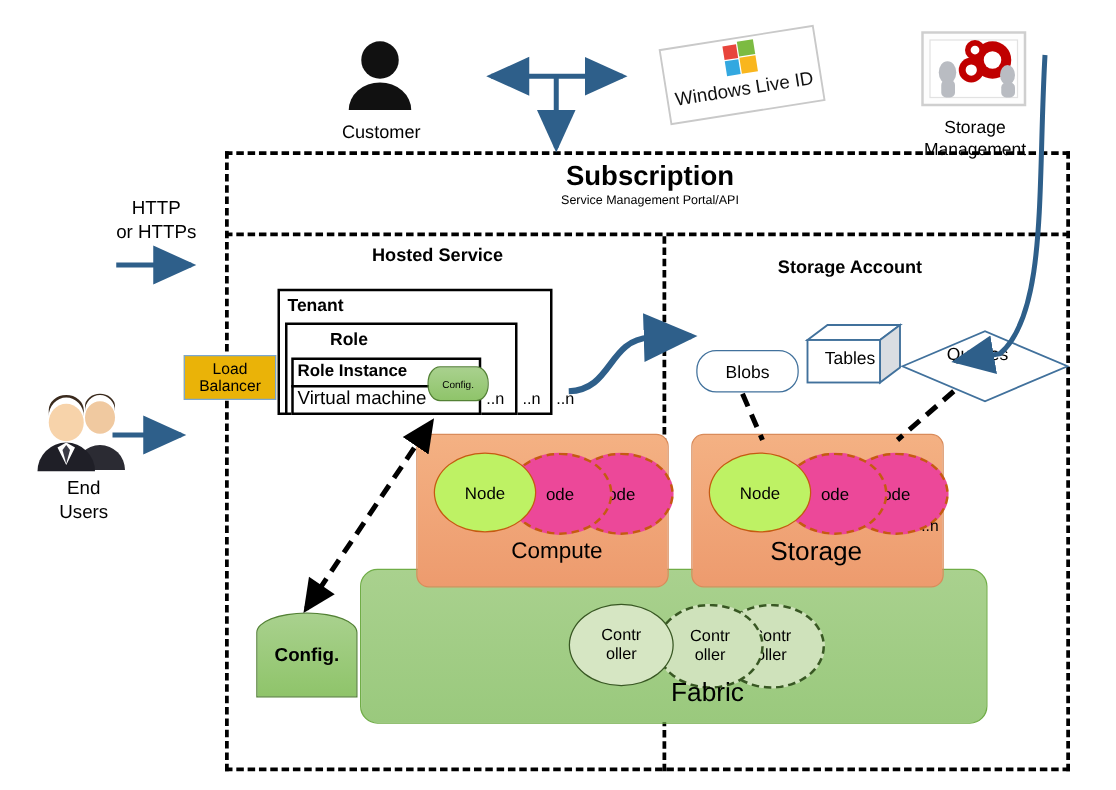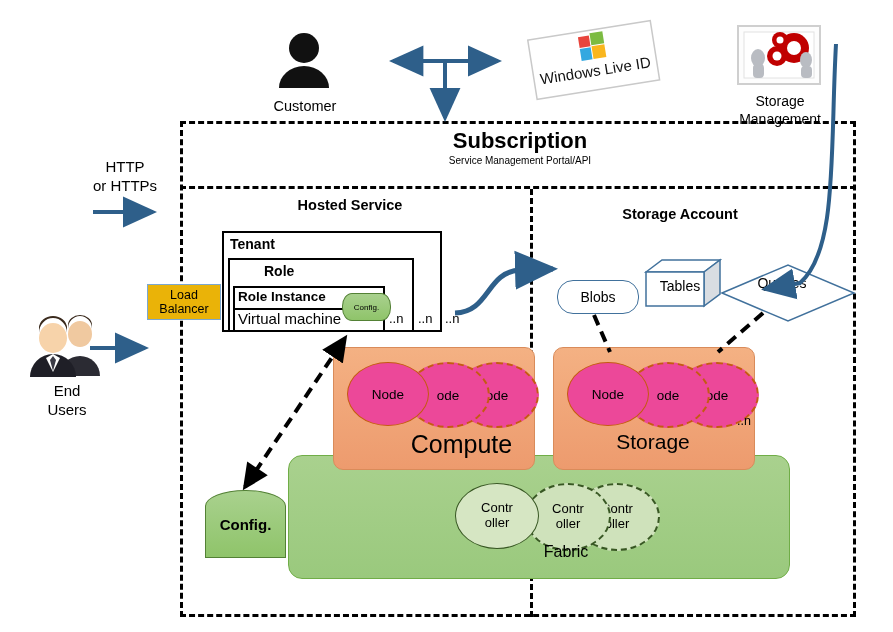--- a/index.html
+++ b/index.html
@@ -44,32 +44,32 @@
   #n3{left:445px;top:311px;}
 
   
   #load-balancer{left:147px;top:284px;width:72px;height:34px;
       background:#eab308;border:1px solid #7ba7d0;font-size:12.5px;line-height:1.15;}
 
   
   #compute-box{left:333px;top:347px;width:200px;height:121px;
       background:linear-gradient(#f4b183,#ed9b6e);border:1px solid #d98b5a;
       border-radius:10px;}
-  #compute-label{left:333px;top:430px;width:225px;font-size:25px;margin-left:16px;}
+  #compute-label{left:333px;top:430px;width:225px;font-size:18px;}
   #storage-box{left:553px;top:347px;width:200px;height:121px;
       background:linear-gradient(#f4b183,#ed9b6e);border:1px solid #d98b5a;
       border-radius:10px;}
   #storage-label{left:553px;top:430px;width:200px;font-size:21px;}
   #fabric-box{left:288px;top:455px;width:500px;height:122px;
       background:linear-gradient(#a9d18e,#9ac97d);border:1px solid #70ad47;
       border-radius:14px;}
-  #fabric-label{left:288px;top:543px;width:556px;font-size:16px;}
+  #fabric-label{left:288px;top:543px;width:556px;font-size:21px;}
 
   .node{position:absolute;width:80px;height:62px;border-radius:50%;
-        background:#ec4899;font-size:13.5px;}
+        background:#bef264;font-size:13.5px;}
   .node.solid{border:1.5px solid #c55a11;}
   .node.dash{border:2px dashed #c55a11;background:#ec4899;}
   .ctrl{position:absolute;width:82px;height:64px;border-radius:50%;
         background:#d6e6c3;font-size:13px;line-height:1.15;}
   .ctrl.solid{border:1.5px solid #385723;}
   .ctrl.dash{border:2px dashed #385723;background:#cfe2bb;}
   .dots{position:absolute;font-size:12.5px;}
 
   
   #config-big{left:205px;top:490px;width:79px;height:66px;

